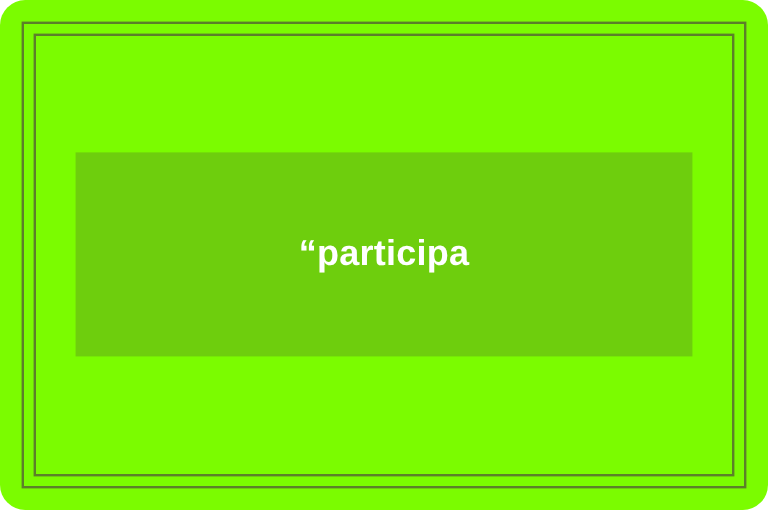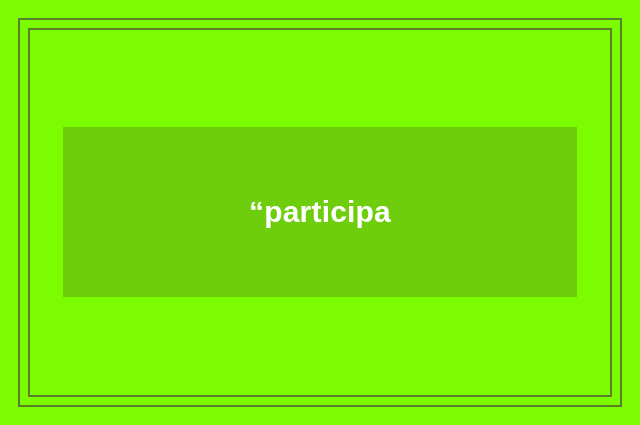--- a/index.html
+++ b/index.html
@@ -14,20 +14,21 @@
     font-family: "Liberation Sans", "DejaVu Sans", sans-serif;
   }
 
   
   #poster {
     position: relative;
     width: 640px;
     height: 425px;
     background: #7bfc00;
     box-sizing: border-box;
+    border-radius: 21px;
   }
 
   
   .frame-outer {
     position: absolute;
     left: 18px;
     top: 18px;
     right: 18px;
     bottom: 18px;
     border: 2px solid #5c7f2a;

